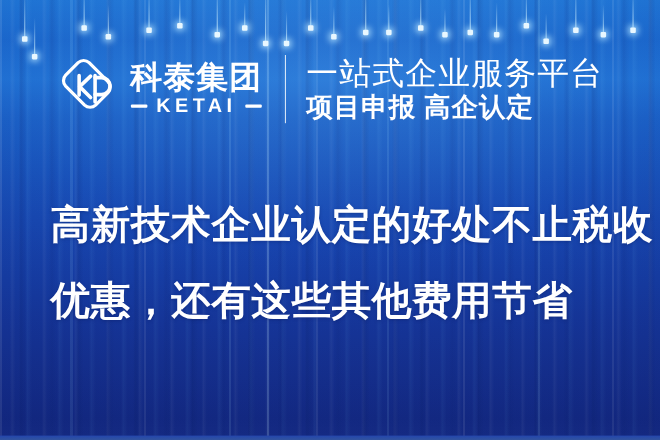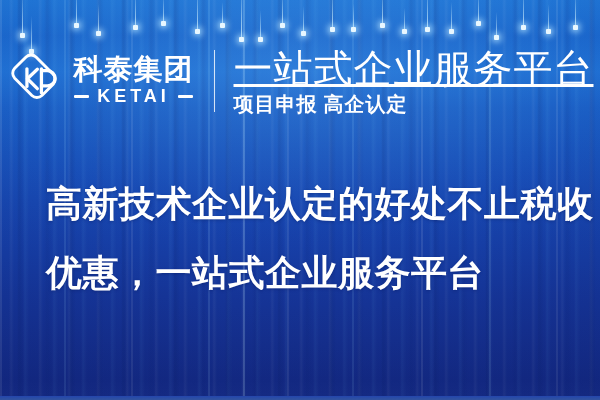--- a/index.html
+++ b/index.html
@@ -134,21 +134,21 @@
     flex-direction: column;
     align-items: center;
     gap: 1px;
   }
   .wordmark-cn {
     color: #ffffff;
     font-size: 29px;
     font-weight: 700;
     letter-spacing: 1px;
     line-height: 1;
-    font-family: Liberation Mono, monospace;
+    font-family: Liberation Serif, serif;
     white-space: nowrap;
   }
   .wordmark-en-row {
     display: flex;
     align-items: center;
     gap: 6px;
     width: 100%;
     justify-content: space-between;
   }
   .dash {
@@ -173,31 +173,30 @@
     flex: 0 0 auto;
   }
   .tag-block {
     display: flex;
     flex-direction: column;
     align-items: flex-start;
     gap: 2px;
   }
   .tag-main {
     color: #ffffff;
-    font-size: 39px;
+    font-size: 29px;
     font-weight: 400;
     letter-spacing: 1px;
     line-height: 1.12;
     white-space: nowrap;
     font-family: "Liberation Sans", "DejaVu Sans", sans-serif;
-    text-decoration: underline;
   }
   .tag-sub {
     color: #ffffff;
-    font-size: 20px;
+    font-size: 24px;
     font-weight: 700;
     letter-spacing: 1px;
     line-height: 1.1;
     white-space: nowrap;
     font-family: "Liberation Serif", "DejaVu Serif", serif;
   }
 
   
   .headline {
     position: absolute;
@@ -283,17 +282,17 @@
 
     <div class="tag-block">
       <span class="tag-main">一站式企业服务平台</span>
       <span class="tag-sub">项目申报 高企认定</span>
     </div>
 
   </div>
 
   <div class="headline">
     <span class="ln">高新技术企业认定的好处不止税收</span>
-    <span class="ln">优惠，一站式企业服务平台</span>
+    <span class="ln">优惠，还有这些其他费用节省</span>
   </div>
 
   <div class="bottom-edge"></div>
 </div>
 
 </body></html>

